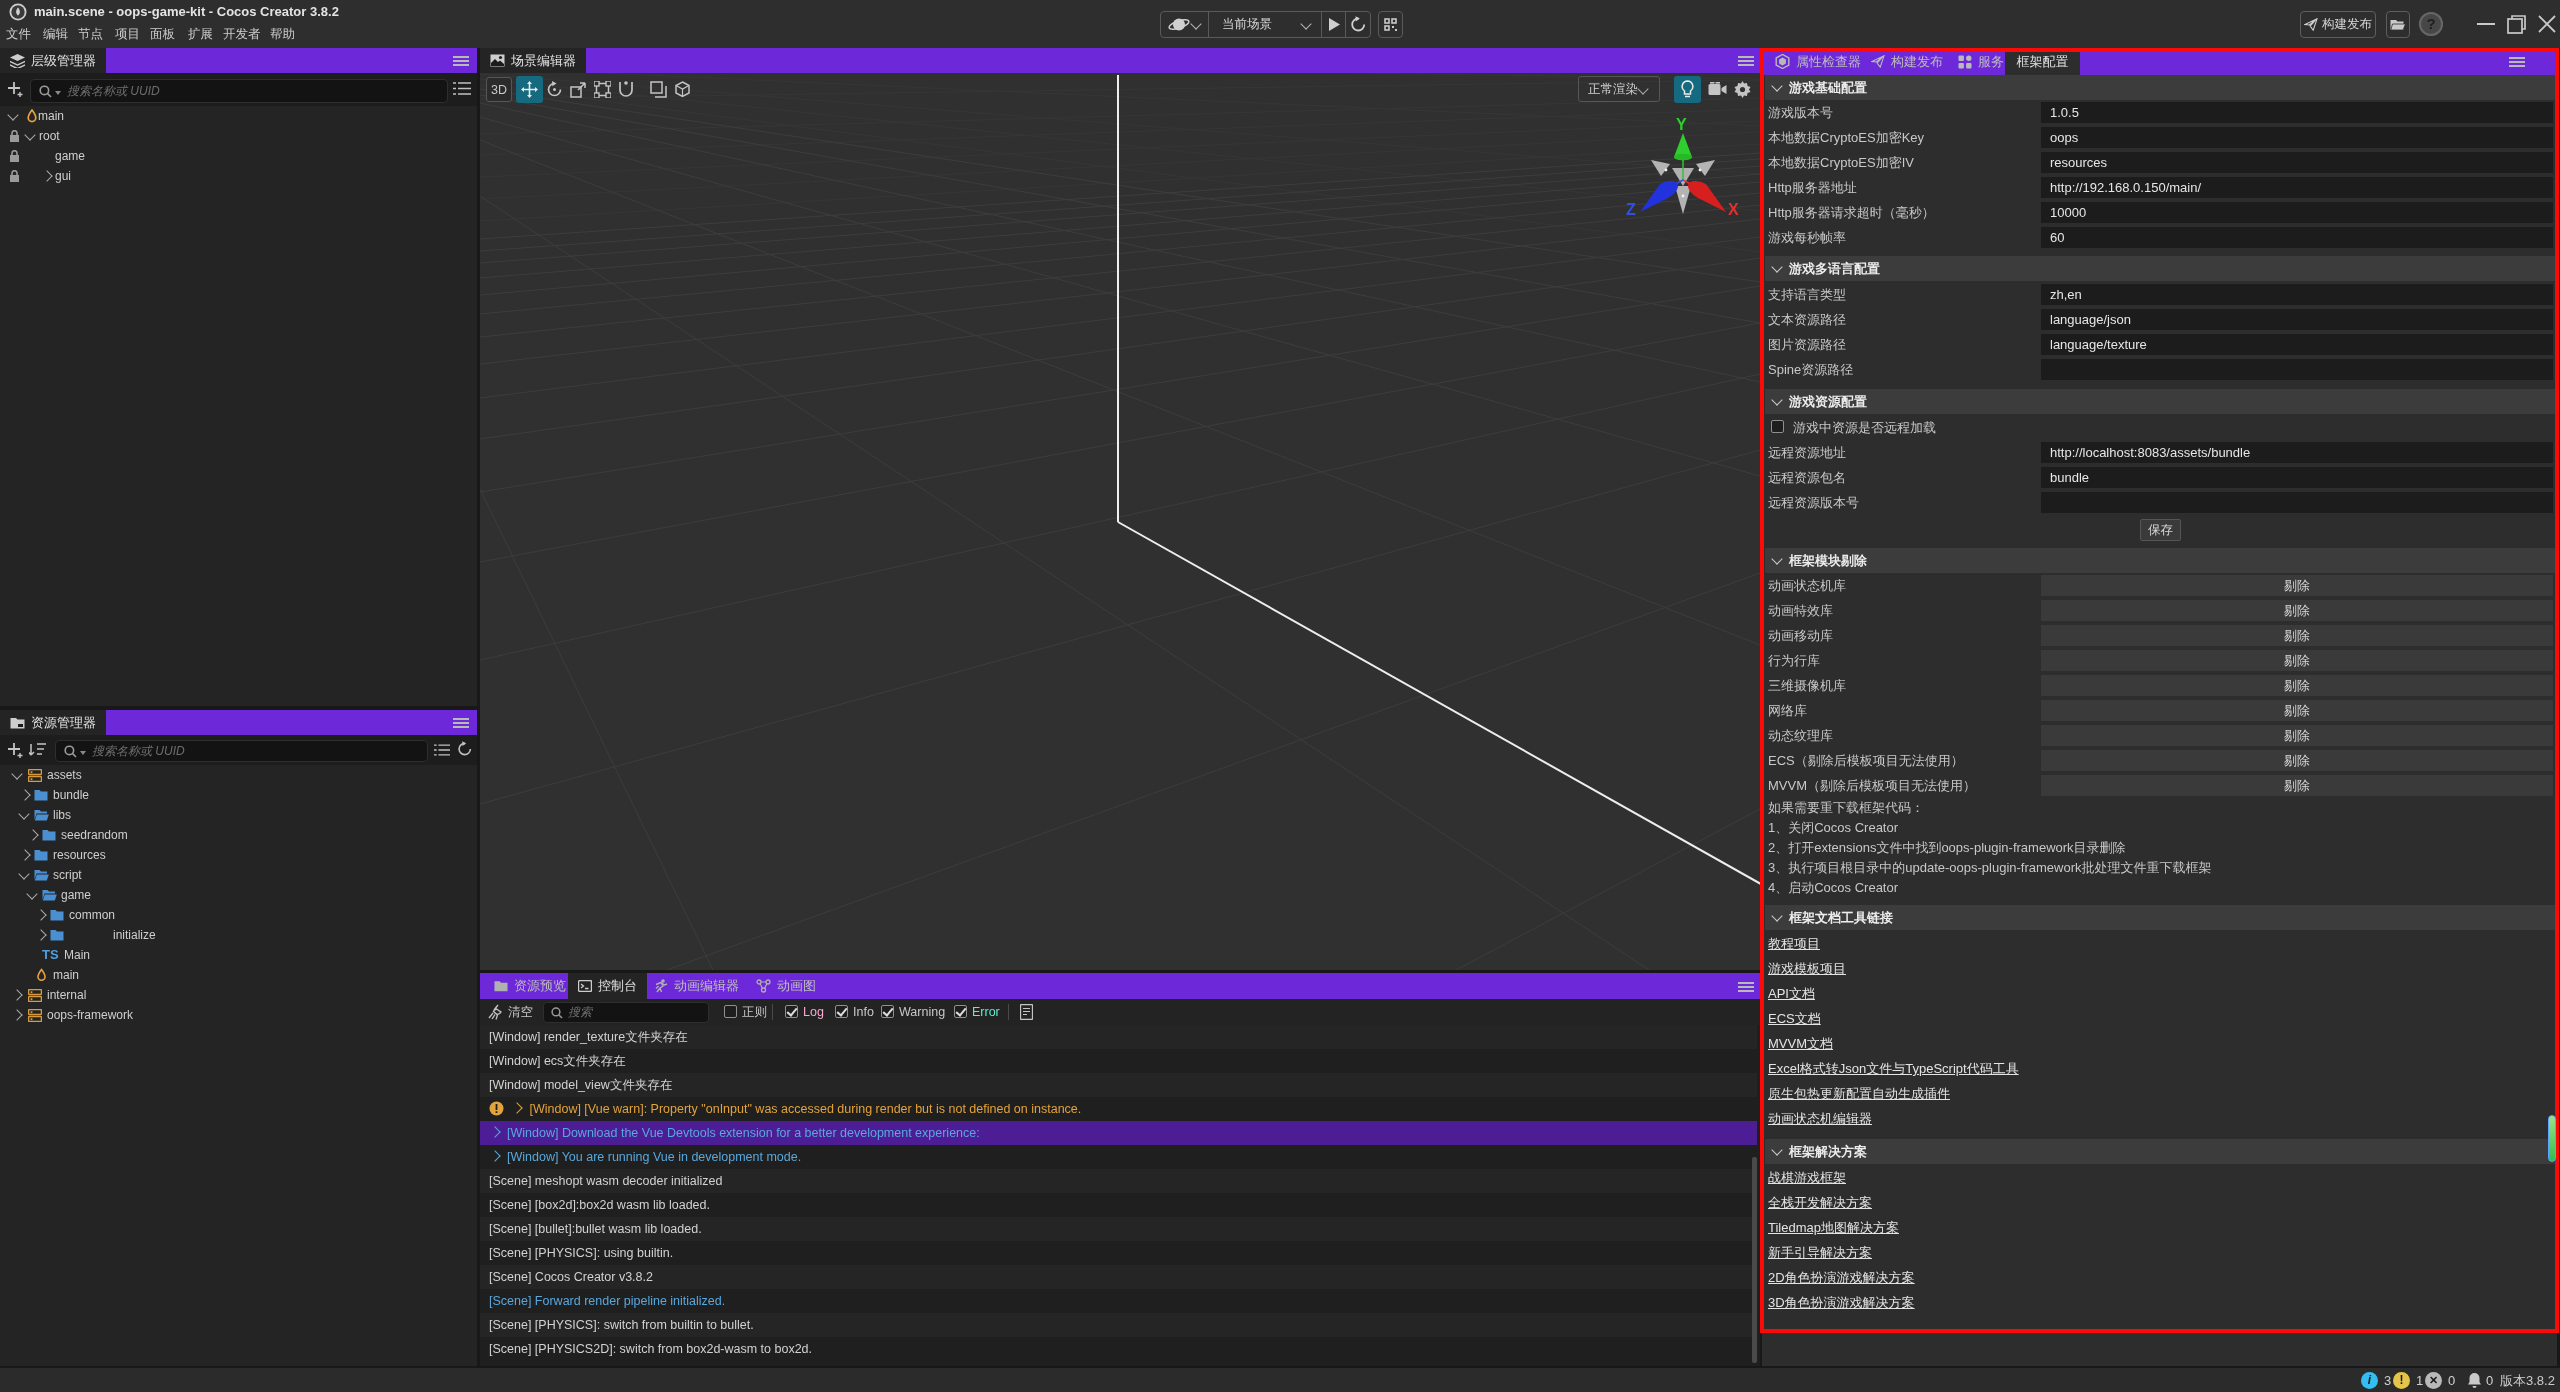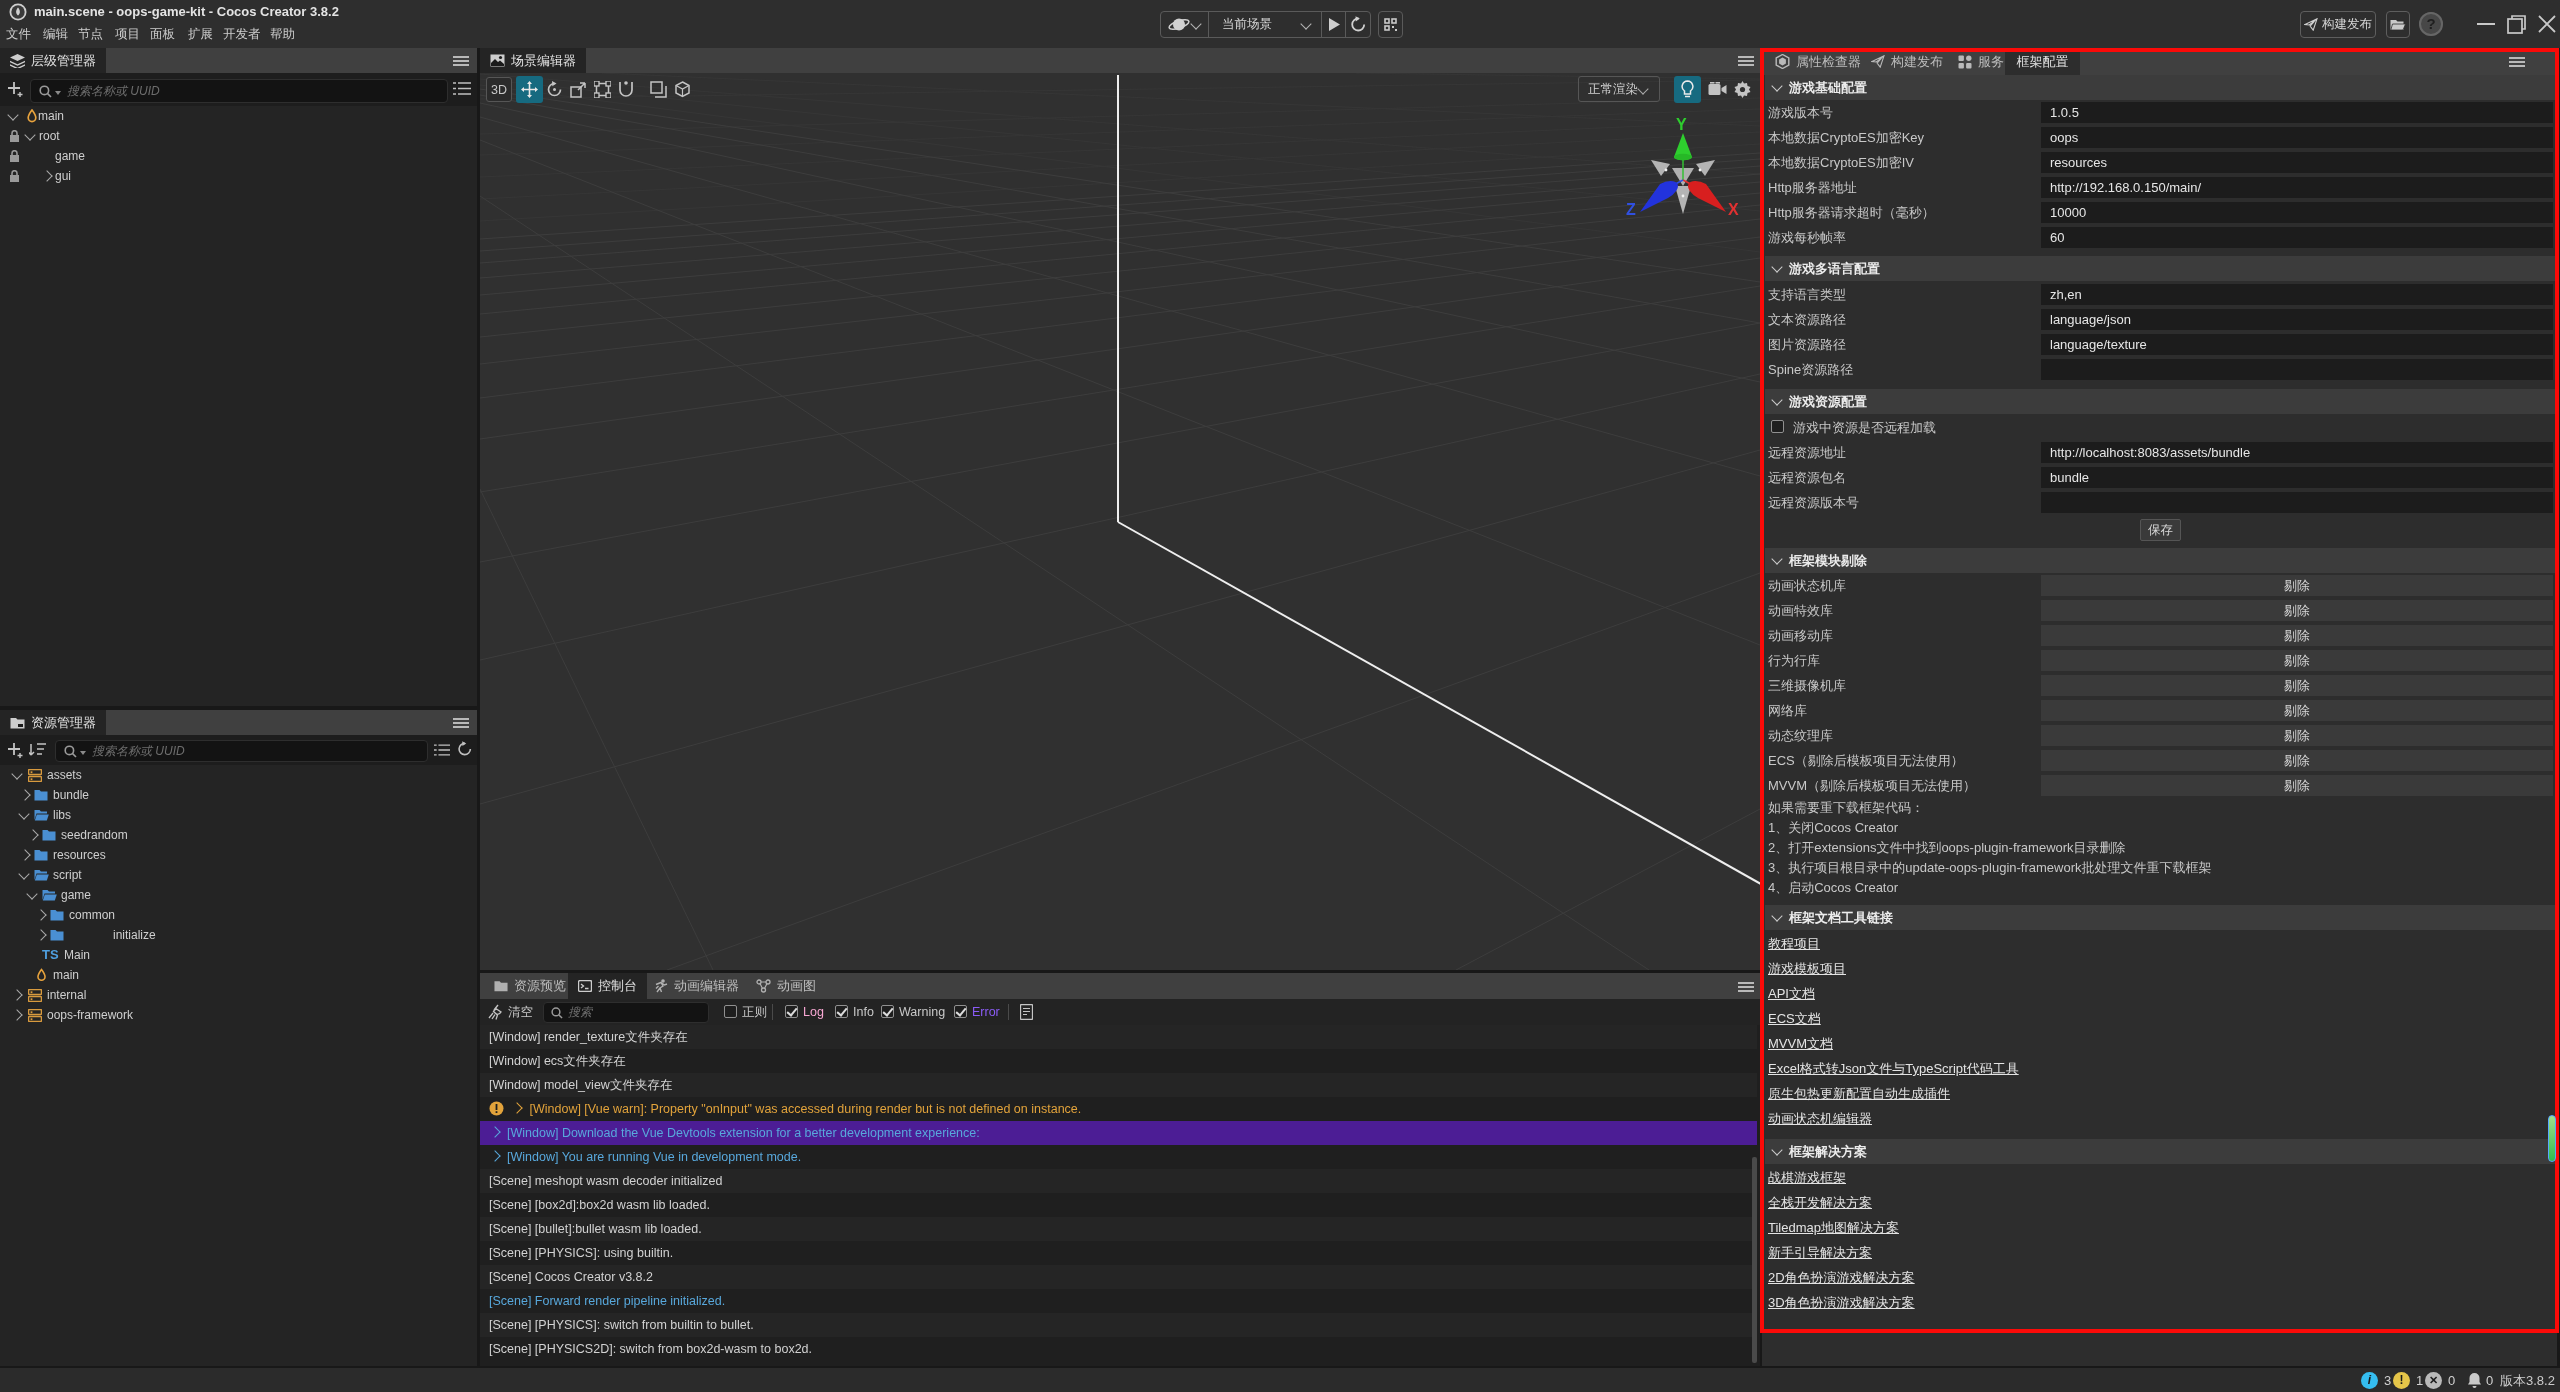--- a/index.html
+++ b/index.html
@@ -1,20 +1,20 @@
 <!DOCTYPE html>
 <html><head>
 <meta charset="utf-8">
 <style>
 html,body{margin:0;padding:0;background:#181818;}
 *{box-sizing:border-box;}
 .page{position:relative;width:2560px;height:1392px;overflow:hidden;background:#181818;
   font-family:"Liberation Sans",sans-serif;color:#d4d4d4;font-size:12px;}
 .abs{position:absolute;}
-.tabstrip{background:#404040;}
+.tabstrip{background:#6d28d9;}
 .tab{position:absolute;top:0;height:100%;display:flex;align-items:center;padding:0 10px;color:#bdbdbd;font-size:13px;}
 .tab.active{background:#242424;color:#e2e2e2;}
 .panelbg{background:#242424;}
 .toolrow{background:#1d1d1d;}
 .search{position:absolute;background:#131313;border:1px solid #2e2e2e;border-radius:4px;color:#6d6d6d;font-style:italic;
   display:flex;align-items:center;}
 .treerow{position:absolute;left:0;width:100%;height:20px;line-height:20px;color:#cfcfcf;}
 .hamb{position:absolute;width:16px;height:10px;border-top:2px solid #b9b9b9;border-bottom:2px solid #b9b9b9;}
 .hamb:after{content:"";position:absolute;left:0;top:2px;width:16px;height:2px;background:#b9b9b9;}
 .chev{display:inline-block;width:8px;height:8px;border-right:1.6px solid #aaa;border-bottom:1.6px solid #aaa;}
@@ -470,21 +470,21 @@
   <div class="search" style="left:543px;top:1002px;width:166px;height:21px;">
     <svg width="12" height="12" viewBox="0 0 13 13" style="margin:0 5px 0 7px;">
       <circle cx="5.4" cy="5.4" r="4.2" fill="none" stroke="#9a9a9a" stroke-width="1.6"></circle>
       <path d="M8.6 8.6 L12 12" stroke="#9a9a9a" stroke-width="1.6"></path>
     </svg>搜索</div>
   <div class="abs" style="left:724px;top:999px;height:26px;line-height:26px;color:#c8c8c8;font-size:12.5px;"><span class="cb"></span>正则</div>
   <div class="abs" style="left:772px;top:1004px;width:1px;height:16px;background:#4a4a4a;"></div>
   <div class="abs" style="left:785px;top:999px;height:26px;line-height:26px;color:#f9a8d4;font-size:12.5px;"><span class="cb on"></span>Log</div>
   <div class="abs" style="left:835px;top:999px;height:26px;line-height:26px;color:#c8c8c8;font-size:12.5px;"><span class="cb on"></span>Info</div>
   <div class="abs" style="left:881px;top:999px;height:26px;line-height:26px;color:#c8c8c8;font-size:12.5px;"><span class="cb on"></span>Warning</div>
-  <div class="abs" style="left:954px;top:999px;height:26px;line-height:26px;color:#8b5cf6;font-size:12.5px;"><span class="cb on"></span>Error</div>
+  <div class="abs" style="left:954px;top:999px;height:26px;line-height:26px;color:#5eead4;font-size:12.5px;"><span class="cb on"></span>Error</div>
   <div class="abs" style="left:1008px;top:1004px;width:1px;height:16px;background:#4a4a4a;"></div>
   <svg class="abs" style="left:1020px;top:1004px;" width="13" height="16" viewBox="0 0 13 16">
     <rect x="0.5" y="0.5" width="12" height="15" rx="1" fill="none" stroke="#c4c4c4" stroke-width="1.3"></rect>
     <path d="M3 4.5 L10 4.5 M3 7.5 L10 7.5 M3 10.5 L7 10.5" stroke="#c4c4c4" stroke-width="1.2"></path>
   </svg>
   <div class="conrow" style="top:1025px;background:#252525;">[Window] render_texture文件夹存在</div>
   <div class="conrow" style="top:1049px;background:#1f1f1f;">[Window] ecs文件夹存在</div>
   <div class="conrow" style="top:1073px;background:#252525;">[Window] model_view文件夹存在</div>
   <div class="conrow" style="top:1097px;background:#1f1f1f;color:#e2a33b;">
     <svg style="vertical-align:-3px;margin-right:4px;" width="15" height="15" viewBox="0 0 15 15">

